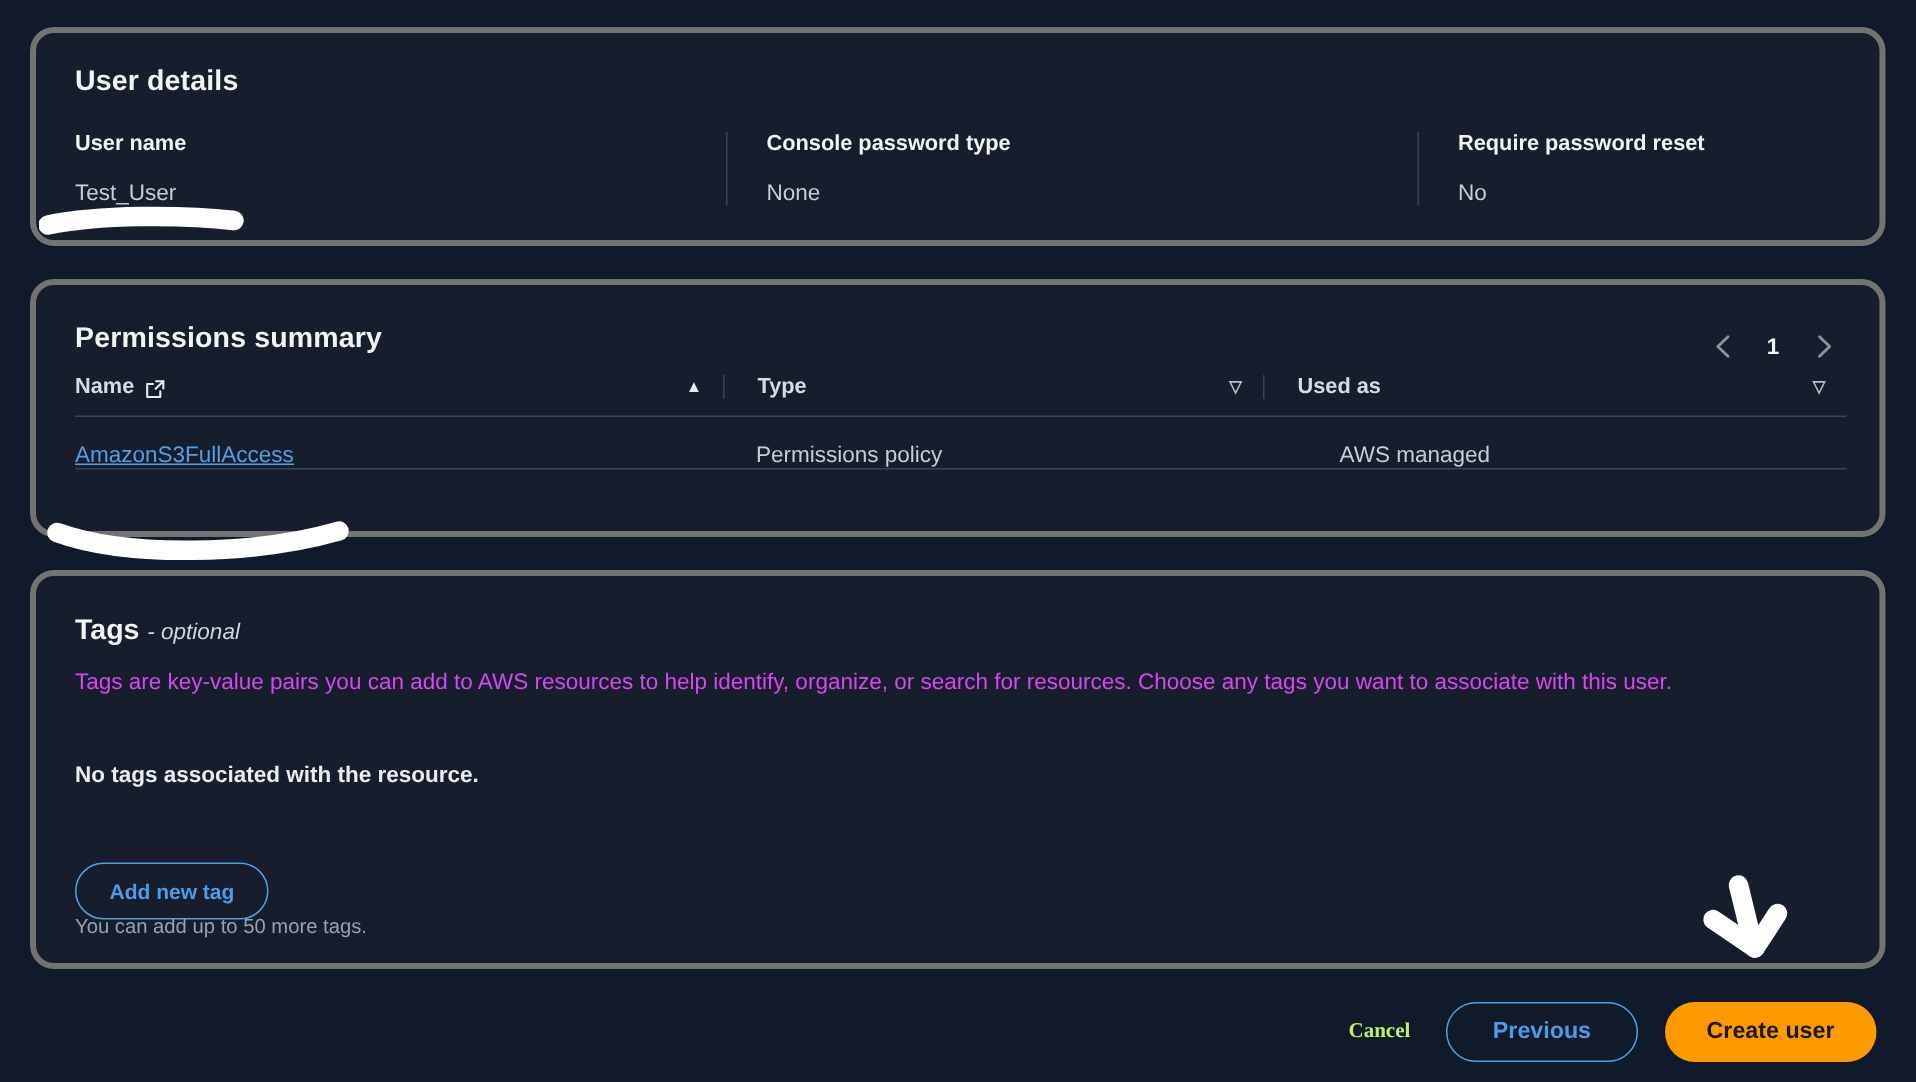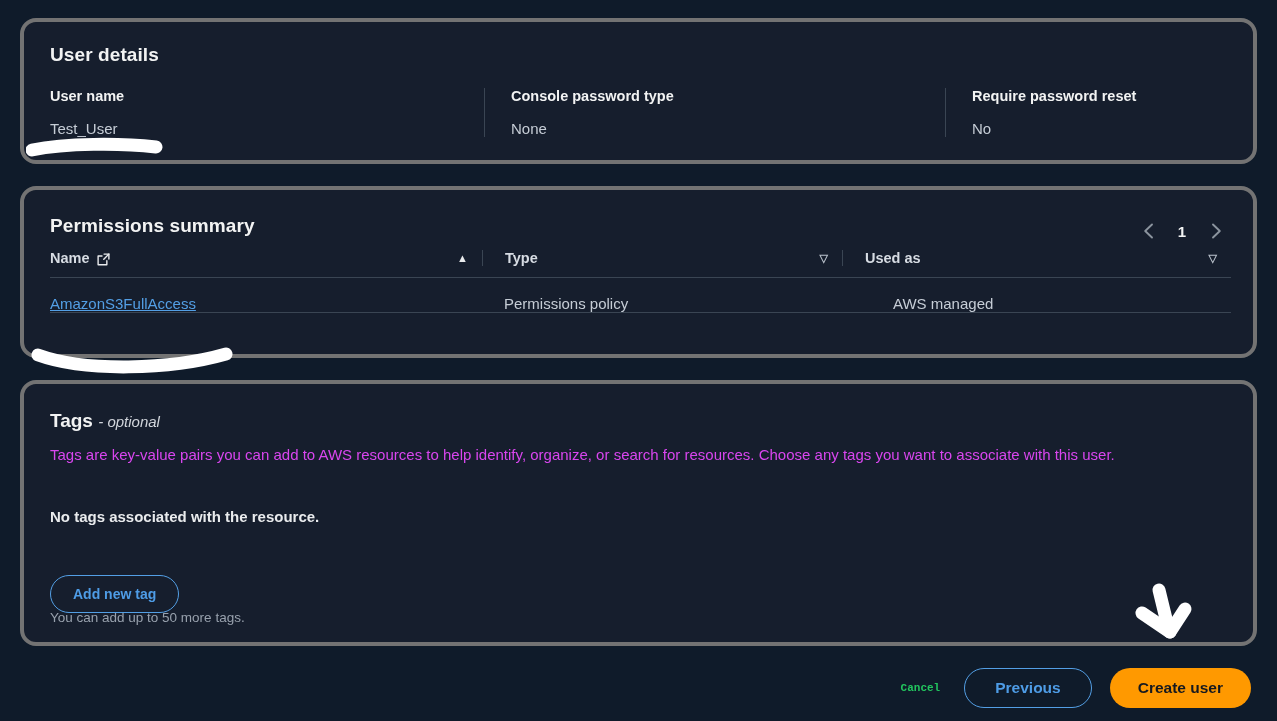--- a/index.html
+++ b/index.html
@@ -245,24 +245,24 @@
     position: absolute;
     right: 26px;
     top: 668px;
     display: flex;
     align-items: center;
     gap: 18px;
   }
   .btn-link {
     background: none;
     border: none;
-    color: #22c55e;
-    font-size: 11px;
-    font-weight: bold;
-    font-family: Liberation Mono, monospace;
+    color: #bef264;
+    font-size: 14px;
+    font-weight: bold;
+    font-family: Liberation Serif, serif;
     cursor: pointer;
     padding: 8px 6px;
   }
   .btn-prev {
     padding: 10px 30px;
     border: 1.6px solid #539fe5;
     border-radius: 22px;
     background: transparent;
     color: #4e9ce6;
     font-size: 15.5px;

